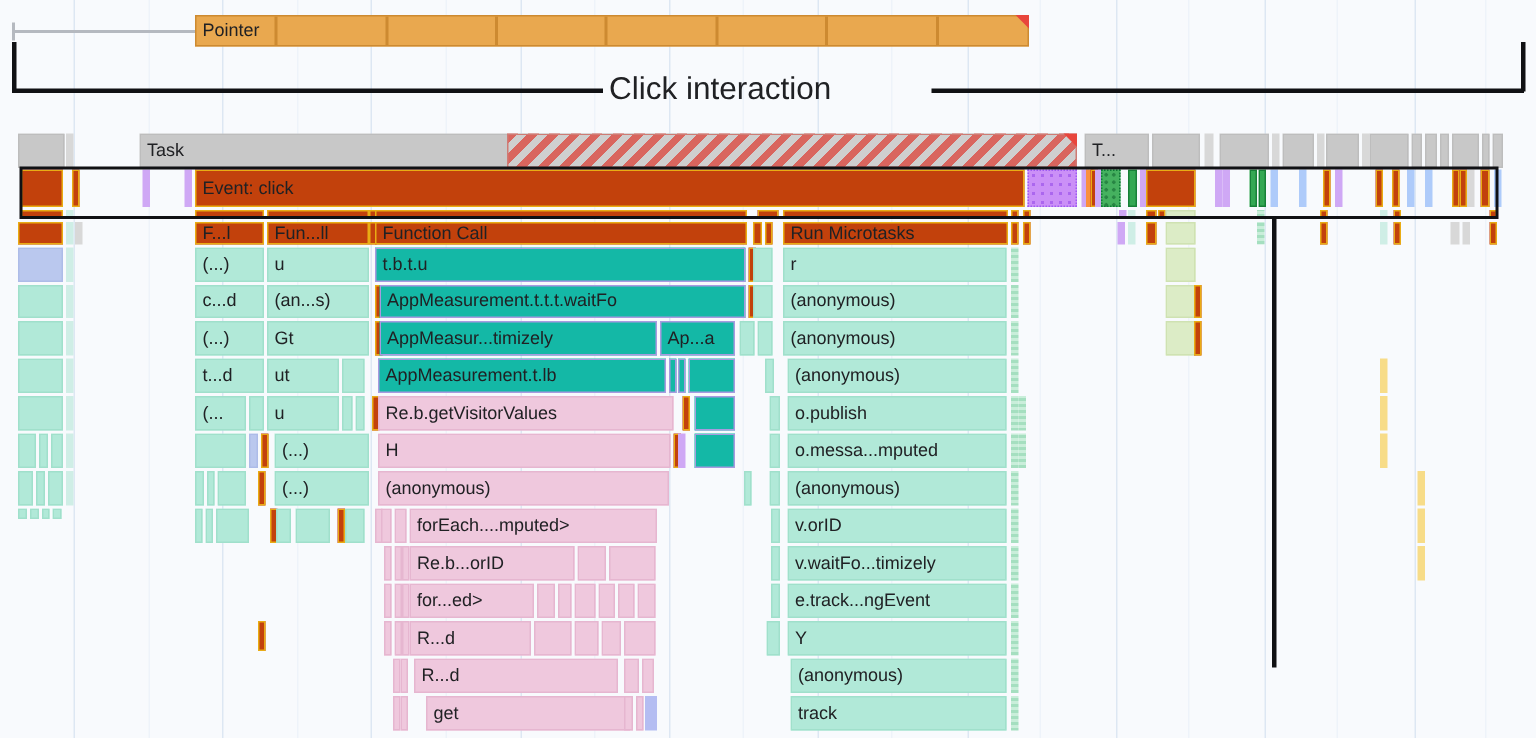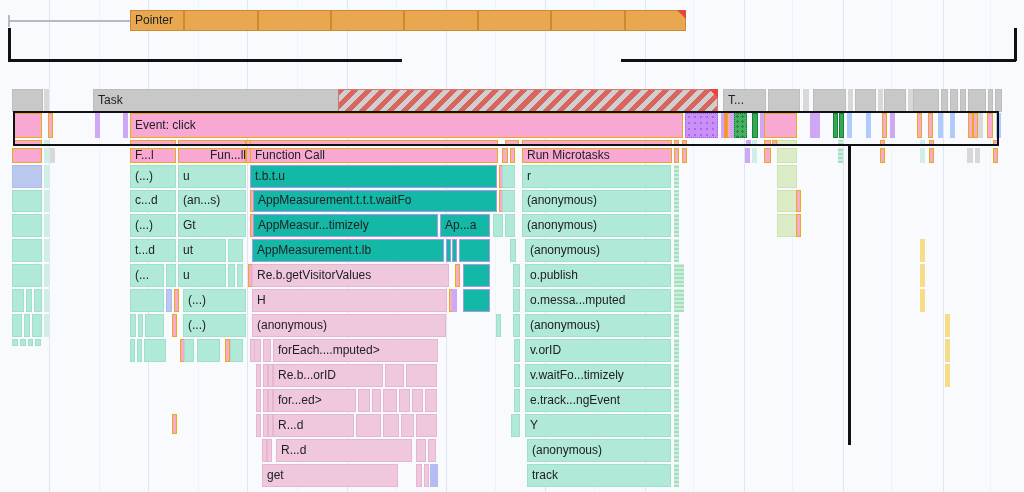--- a/index.html
+++ b/index.html
@@ -14,21 +14,21 @@
   .bar{
     position:absolute;box-sizing:border-box;overflow:hidden;white-space:nowrap;
     font-size:12px;color:#202124;padding-left:5px;
   }
   
   .c-orangePtr{background:#e9a84f;box-shadow:inset 0 0 0 1px #cd8a31;}
   .c-orangeDiv{background:#cd8a31;padding:0;}
   .c-gray{background:#c8c8c8;box-shadow:inset 0 0 0 1px #bdbdbd;color:#202124;}
   .c-grayLight{background:#d8d8d8;}
   .c-hatch{background:repeating-linear-gradient(135deg,#d9655e 0 5px,#cfcfcf 5px 10px);box-shadow:inset 0 0 0 1px #cf7b74;}
-  .c-yellow{background:#f9a8d4;box-shadow:inset 0 0 0 1px #e9ac14;}
+  .c-yellow{background:#c2410c;box-shadow:inset 0 0 0 1px #e9ac14;}
   .c-yellowLight{background:#f7dc88;}
   .c-purple{background:#14b8a6;box-shadow:inset 0 0 0 1px #a89ae0;}
   .c-purpleChip{background:#cb90f7;background-image:radial-gradient(rgba(122,41,226,.4) 1px,transparent 1.3px);background-size:6px 6px;border:1.5px dotted #9e5bf2;}
   .c-purpleSliver{background:#cfa8f5;}
   .c-pink{background:#efc8dd;box-shadow:inset 0 0 0 1px #e6b6d0;}
   .c-teal{background:#b1e9d8;box-shadow:inset 0 0 0 1px #a0e0cb;}
   .c-tealLight{background:#cfeee6;}
   .c-blueLav{background:#bac8ee;box-shadow:inset 0 0 0 1px #adbce8;}
   .c-periwinkle{background:#b4bdf2;}
   .c-paleGreen{background:#dcecc6;box-shadow:inset 0 0 0 1px #cfe2b2;}
@@ -148,21 +148,21 @@
       <div class="bar c-paleGreen" style="left: 777px; top: 140px; width: 20px; height: 5px; line-height: 4px;"></div>
       <div class="bar c-greenStripe" style="left: 838px; top: 140px; width: 3px; height: 5px; line-height: 4px;"></div>
       <div class="bar c-yellow" style="left: 880px; top: 140px; width: 4px; height: 5px; line-height: 4px;"></div>
       <div class="bar c-tealLight" style="left: 920px; top: 140px; width: 3px; height: 5px; line-height: 4px;"></div>
       <div class="bar c-yellow" style="left: 929px; top: 140px; width: 5px; height: 5px; line-height: 4px;"></div>
       <div class="bar c-yellow" style="left: 993px; top: 140px; width: 3px; height: 5px; line-height: 4px;"></div>
       <div class="bar c-yellow" style="left: 12px; top: 148px; width: 30px; height: 15px; line-height: 14px;"></div>
       <div class="bar c-tealLight" style="left: 44px; top: 148px; width: 2px; height: 15px; line-height: 14px;"></div>
       <div class="bar c-grayLight" style="left: 50px; top: 148px; width: 3px; height: 15px; line-height: 14px;"></div>
       <div class="bar c-yellow" style="left: 130px; top: 148px; width: 46px; height: 15px; line-height: 14px;">F...l</div>
-      <div class="bar c-yellow" style="left: 178px; top: 148px; width: 68px; height: 15px; line-height: 14px; text-align: right;">Fun...ll</div>
+      <div class="bar c-yellow" style="left: 178px; top: 148px; width: 68px; height: 15px; line-height: 14px;">Fun...ll</div>
       <div class="bar c-yellow" style="left: 246px; top: 148px; width: 3px; height: 15px; line-height: 14px;"></div>
       <div class="bar c-yellow" style="left: 250px; top: 148px; width: 248px; height: 15px; line-height: 14px;">Function Call</div>
       <div class="bar c-yellow" style="left: 502px; top: 148px; width: 6px; height: 15px; line-height: 14px;"></div>
       <div class="bar c-yellow" style="left: 510px; top: 148px; width: 5px; height: 15px; line-height: 14px;"></div>
       <div class="bar c-yellow" style="left: 522px; top: 148px; width: 150px; height: 15px; line-height: 14px;">Run Microtasks</div>
       <div class="bar c-yellow" style="left: 674px; top: 148px; width: 5px; height: 15px; line-height: 14px;"></div>
       <div class="bar c-yellow" style="left: 682px; top: 148px; width: 4px; height: 15px; line-height: 14px;"></div>
       <div class="bar c-purpleSliver" style="left: 745px; top: 148px; width: 2px; height: 15px; line-height: 14px;"></div>
       <div class="bar c-tealLight" style="left: 752px; top: 148px; width: 3px; height: 15px; line-height: 14px;"></div>
       <div class="bar c-yellow" style="left: 764px; top: 148px; width: 7px; height: 15px; line-height: 14px;"></div>
@@ -327,21 +327,21 @@
       <div class="bar c-greenStripe" style="left: 674px; top: 414px; width: 4px; height: 23px; line-height: 22px;"></div>
       <div class="bar c-pink" style="left: 262px; top: 439px; width: 3px; height: 23px; line-height: 22px;"></div>
       <div class="bar c-pink" style="left: 267px; top: 439px; width: 4px; height: 23px; line-height: 22px;"></div>
       <div class="bar c-pink" style="left: 276px; top: 439px; width: 136px; height: 23px; line-height: 22px;">R...d</div>
       <div class="bar c-pink" style="left: 416px; top: 439px; width: 10px; height: 23px; line-height: 22px;"></div>
       <div class="bar c-pink" style="left: 428px; top: 439px; width: 8px; height: 23px; line-height: 22px;"></div>
       <div class="bar c-teal" style="left: 527px; top: 439px; width: 144px; height: 23px; line-height: 22px;">(anonymous)</div>
       <div class="bar c-greenStripe" style="left: 674px; top: 439px; width: 4px; height: 23px; line-height: 22px;"></div>
       <div class="bar c-pink" style="left: 262px; top: 464px; width: 3px; height: 23px; line-height: 22px;"></div>
       <div class="bar c-pink" style="left: 267px; top: 464px; width: 4px; height: 23px; line-height: 22px;"></div>
-      <div class="bar c-pink" style="left: 262px; top: 464px; width: 136px; height: 23px; line-height: 22px;">get</div>
+      <div class="bar c-pink" style="left: 284px; top: 464px; width: 136px; height: 23px; line-height: 22px;">get</div>
       <div class="bar c-pink" style="left: 416px; top: 464px; width: 6px; height: 23px; line-height: 22px;"></div>
       <div class="bar c-pink" style="left: 424px; top: 464px; width: 5px; height: 23px; line-height: 22px;"></div>
       <div class="bar c-periwinkle" style="left: 430px; top: 464px; width: 8px; height: 23px; line-height: 22px;"></div>
       <div class="bar c-teal" style="left: 527px; top: 464px; width: 144px; height: 23px; line-height: 22px;">track</div>
       <div class="bar c-greenStripe" style="left: 674px; top: 464px; width: 4px; height: 23px; line-height: 22px;"></div>
       <div class="bar c-orangeDiv" style="left: 183px; top: 11px; width: 1.5px; height: 19px;"></div>
       <div class="bar c-orangeDiv" style="left: 257px; top: 11px; width: 1.5px; height: 19px;"></div>
       <div class="bar c-orangeDiv" style="left: 330px; top: 11px; width: 1.5px; height: 19px;"></div>
       <div class="bar c-orangeDiv" style="left: 403px; top: 11px; width: 1.5px; height: 19px;"></div>
       <div class="bar c-orangeDiv" style="left: 477px; top: 11px; width: 1.5px; height: 19px;"></div>
@@ -351,16 +351,17 @@
       <div class="tri" style="left: 709px; top: 89px;"></div>
     </div>
 
   <div class="whisker"></div>
   <div class="whisker-tick"></div>
 
   <div class="brk l-riser"></div>
   <div class="brk seg1"></div>
   <div class="brk seg2"></div>
   <div class="brk r-riser"></div>
+  <div class="big-label click-label">Click interaction</div>
 
   <div class="evt-box"></div>
   <div class="vline"></div>
 </div>
 
 </body></html>

